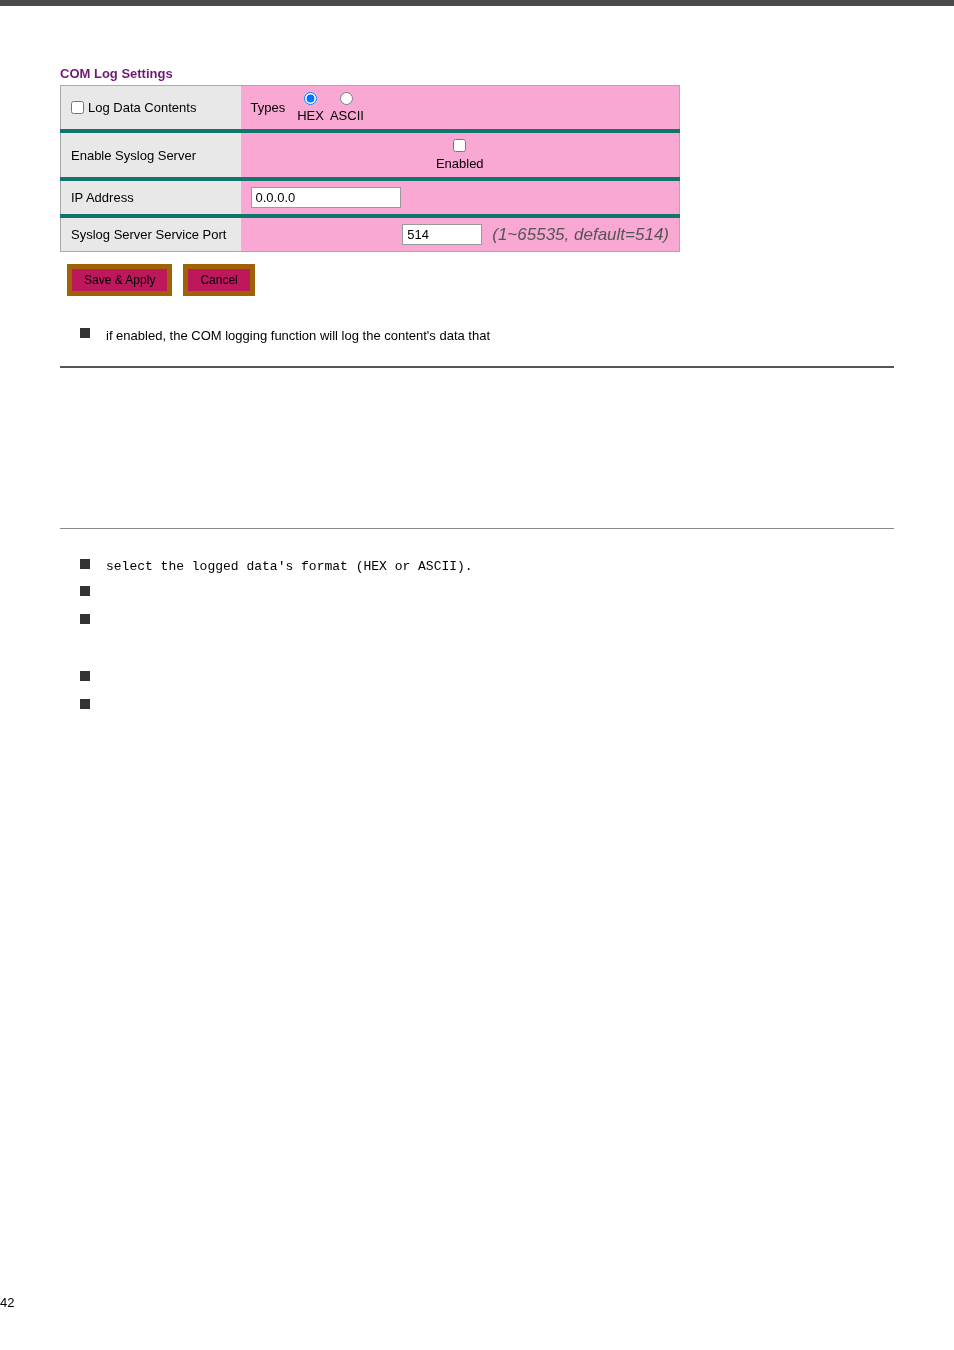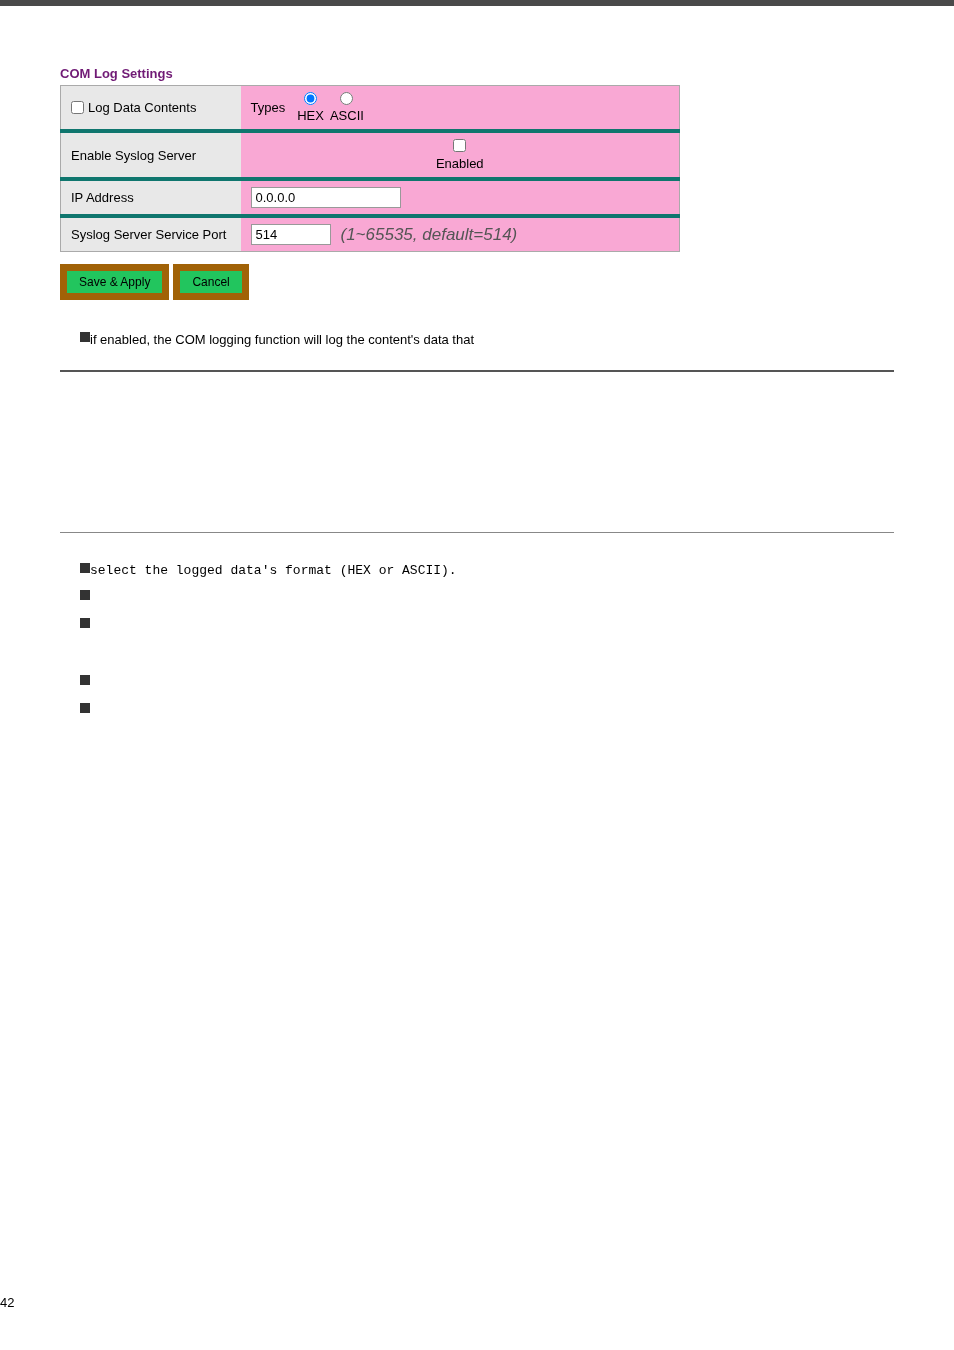--- a/index.html
+++ b/index.html
@@ -102,37 +102,39 @@
       font-style: italic;
     }
 
     .button-row {
       margin-top: 12px;
       display: flex;
       gap: 4px;
     }
 
     .btn {
-      border: 7px solid #a16207;
-      background: #22c55e;
+      border: 5px solid #a16207;
+      background: #be185d;
       padding: 4px 12px;
       font-size: 12px;
       cursor: pointer;
       font-family: Arial, sans-serif;
+      margin-left: 7px;
     }
 
     .bullet-section {
       margin-top: 30px;
       padding-left: 20px;
     }
 
     .bullet-item {
       display: flex;
       align-items: flex-start;
       margin-bottom: 8px;
+      gap: 16px;
     }
 
     .bullet-square {
       width: 10px;
       height: 10px;
       background: #333;
       flex-shrink: 0;
       margin-top: 2px;
     }
 
@@ -219,21 +221,21 @@
       <tr>
         <td>IP Address</td>
         <td>
           <input type="text" value="0.0.0.0" style="">
         </td>
       </tr>
 
       <tr>
         <td>Syslog Server Service Port</td>
         <td>
-          <span style="display:flex;align-items:center;">
+          <span style="display:flex;align-items:center;justify-content:flex-end;">
             <input type="text" value="514" style="width: 80px;">
             <span class="port-hint">(1~65535, default=514)</span>
           </span>
         </td>
       </tr>
     </tbody>
   </table>
 
   <div class="button-row">
     <button class="btn">Save &amp; Apply</button>

